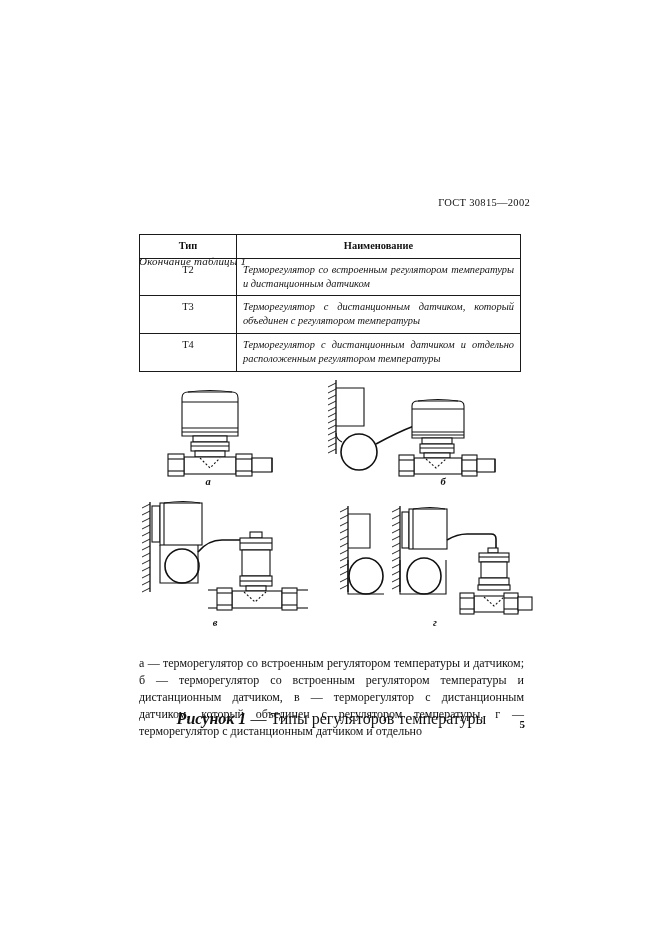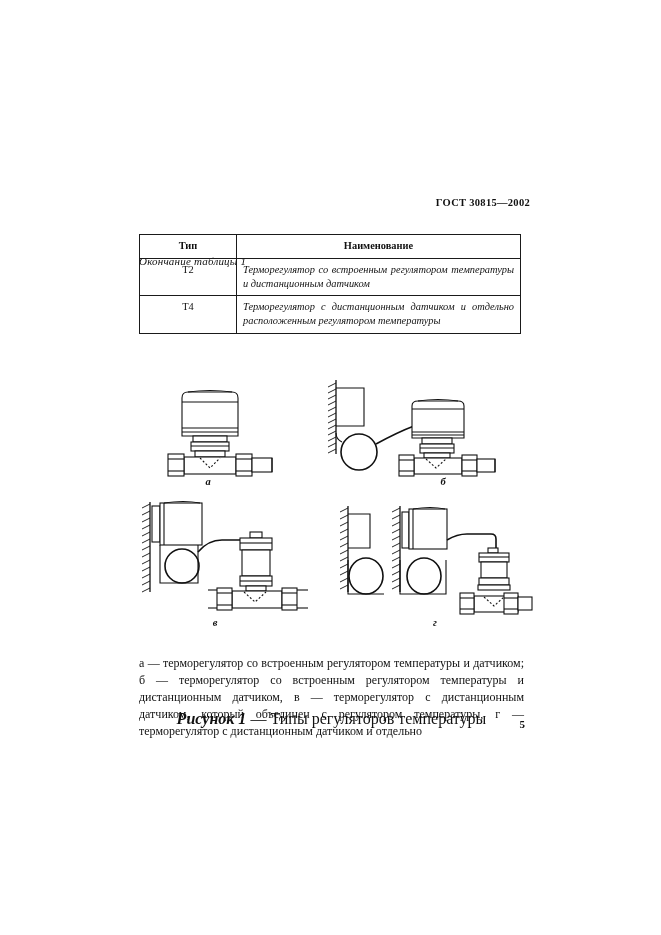--- a/index.html
+++ b/index.html
@@ -23,21 +23,21 @@
 
   
   .doc-header {
     position: absolute;
     left: 0;
     right: 0;
     top: 197px;
     text-align: right;
     padding-right: 131px;
     font-size: 10.5px;
-    font-weight: bold;
+    font-weight: normal;
     letter-spacing: 0.3px;
     padding-left: 10px;
   }
 
   
   .table-continuation {
     position: absolute;
     left: 139px;
     top: 212px;
     font-style: italic;
@@ -162,20 +162,24 @@
         <th>Тип</th>
         <th>Наименование</th>
       </tr>
     </thead>
     <tbody>
       <tr>
         <td class="cell-type">Т2</td>
         <td class="cell-name">Терморегулятор со встроенным регулятором температу­ры и  дистанционным датчиком</td>
       </tr>
       <tr>
+        <td class="cell-type">Т3</td>
+        <td class="cell-name">Терморегулятор с дистанционным датчиком, который объединен с регулятором температуры</td>
+      </tr>
+      <tr>
         <td class="cell-type">Т4</td>
         <td class="cell-name">Терморегулятор с дистанционным датчиком и отдельно расположенным регулятором температуры</td>
       </tr>
     </tbody>
   </table>
 
   <div class="figure-area">
 
     <div class="fig-cell" style="left:160px; top:6px;">
       <svg width="150" height="100" viewBox="0 0 150 100" fill="none" stroke="#111" stroke-width="1.1">

